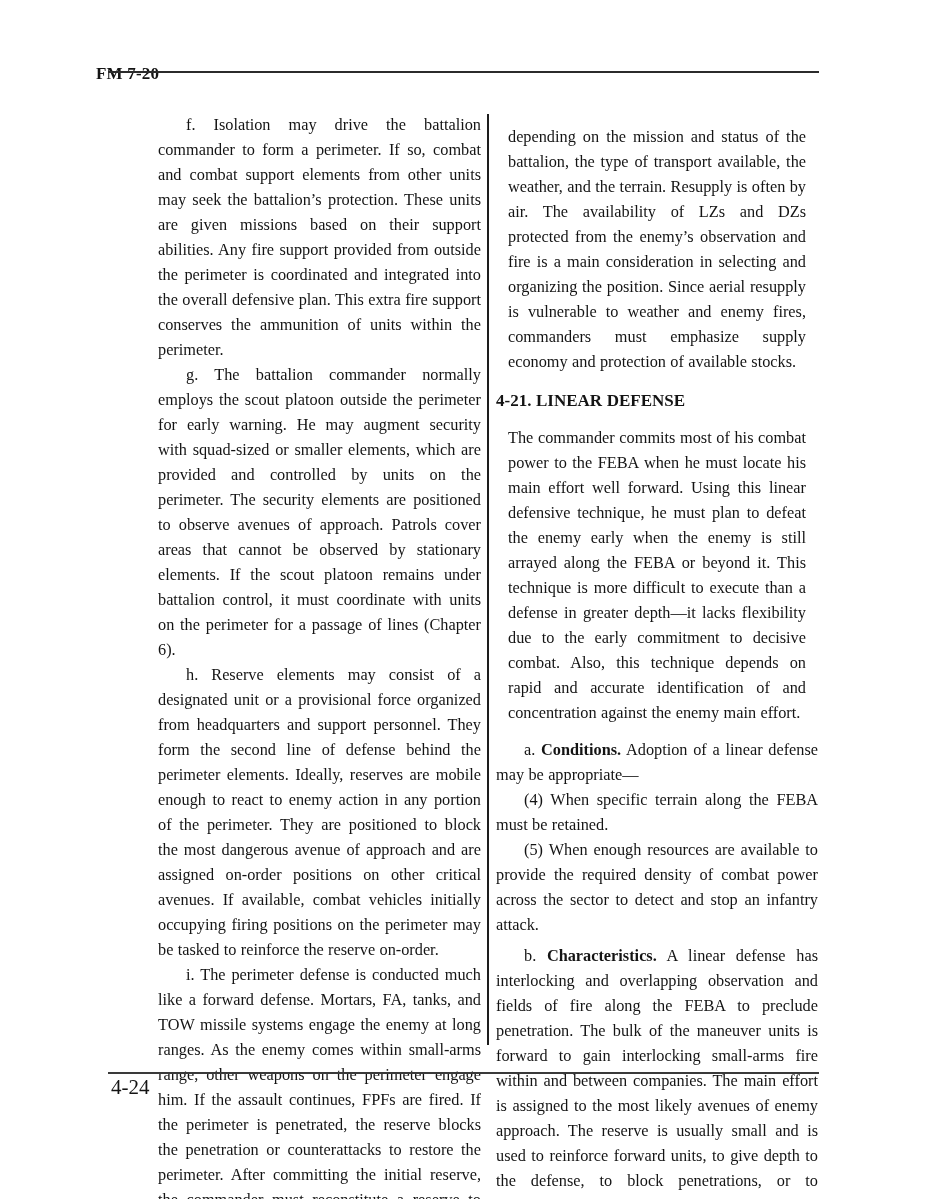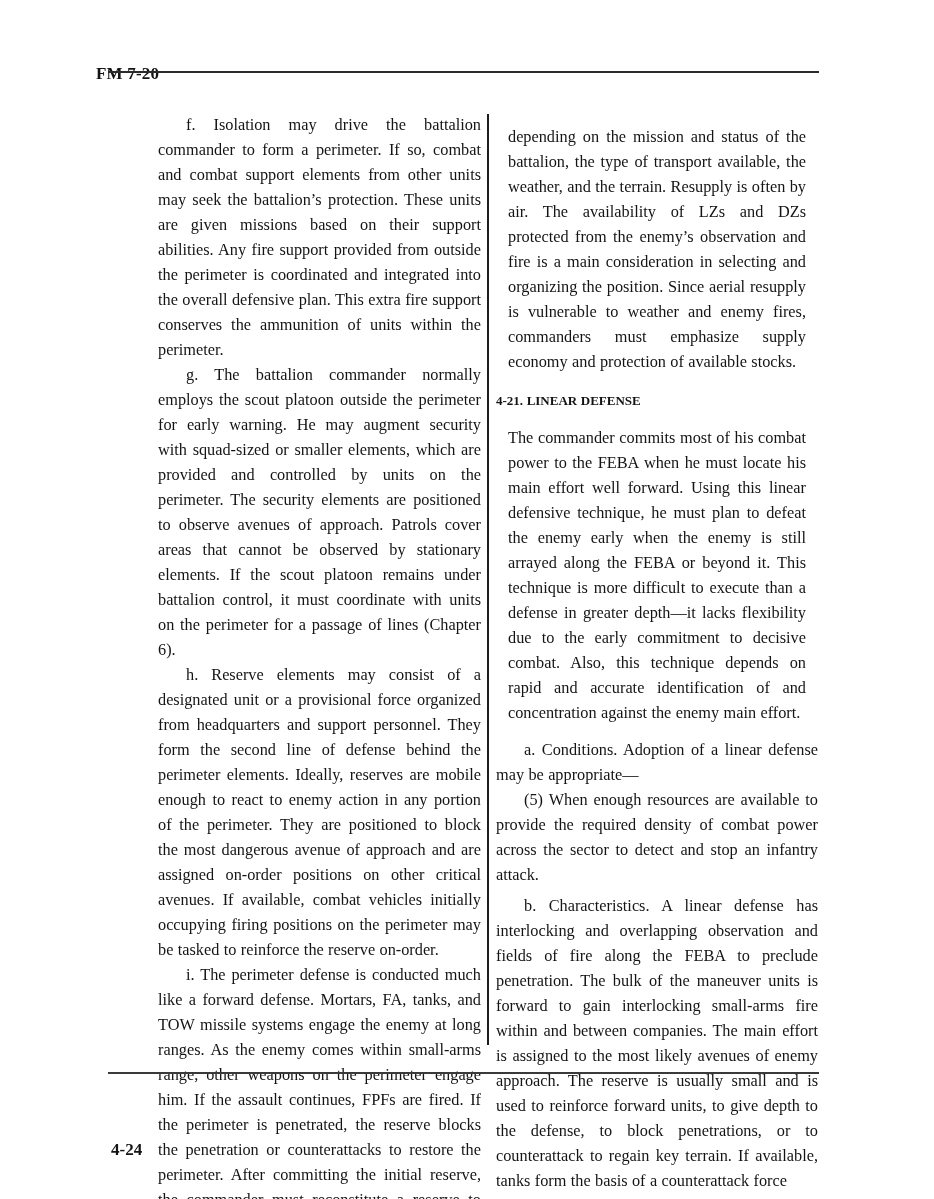--- a/index.html
+++ b/index.html
@@ -48,42 +48,42 @@
     left: 487px;
     top: 114px;
     width: 2px;
     height: 931px;
     background: #1d1d1d;
   }
   .para { margin: 0; text-indent: 28px; }
   .para-noindent { margin: 12px; text-indent: 0; }
   .section-heading {
     margin: 14px 0 0 0;
-    font-size: 13px;
+    font-size: 17px;
     font-weight: bold;
     text-align: left;
     text-indent: 0;
   }
   .cond-para { margin-top: 3px; }
   .char-para { margin-top: 6px; }
-  .lead { font-weight: normal; }
+  .lead { font-weight: bold; }
   .footer-rule {
     position: absolute;
     left: 108px;
     top: 1072px;
     width: 711px;
     height: 2px;
     background: #3a3a3a;
   }
   .footer-text {
     position: absolute;
     left: 111px;
-    top: 1140px;
-    font-size: 17px;
-    font-weight: bold;
+    top: 1075px;
+    font-size: 21px;
+    font-weight: normal;
   }
 </style>
 </head>
 <body>
 
 <div class="page">
 
   <div class="header-text">FM 7-20</div>
   <div class="header-rule"></div>
 
@@ -99,20 +99,21 @@
 
   <div class="col col-right">
     <p class="para-noindent">depending on the mission and status of the battalion, the type of transport available, the weather, and the terrain. Resupply is often by air. The availability of LZs and DZs protected from the enemy’s observation and fire is a main consideration in selecting and organizing the position. Since aerial resupply is vulnerable to weather and enemy fires, commanders must emphasize supply economy and protection of available stocks.</p>
 
     <h3 class="section-heading">4-21. LINEAR DEFENSE</h3>
 
     <p class="para-noindent">The commander commits most of his combat power to the FEBA when he must locate his main effort well forward. Using this linear defensive technique, he must plan to defeat the enemy early when the enemy is still arrayed along the FEBA or beyond it. This technique is more difficult to execute than a defense in greater depth—it lacks flexibility due to the early commitment to decisive combat. Also, this technique depends on rapid and accurate identification of and concentration against the enemy main effort.</p>
 
     <p class="para cond-para"><span>a. </span><span class="lead">Conditions.</span><span> Adoption of a linear defense may be appropriate—</span></p>
 
+    <p class="para">(4) When specific terrain along the FEBA must be retained.</p>
     <p class="para">(5) When enough resources are available to provide the required density of combat power across the sector to detect and stop an infantry attack.</p>
 
     <p class="para char-para"><span>b. </span><span class="lead">Characteristics.</span><span> A linear defense has interlocking and overlapping observation and fields of fire along the FEBA to preclude penetration. The bulk of the maneuver units is forward to gain interlocking small-arms fire within and between companies. The main effort is assigned to the most likely avenues of enemy approach. The reserve is usually small and is used to reinforce forward units, to give depth to the defense, to block penetrations, or to counterattack to regain key terrain. If available, tanks form the basis of a counterattack force</span></p>
   </div>
 
   <div class="footer-rule"></div>
   <div class="footer-text">4-24</div>
 
 </div>
 

